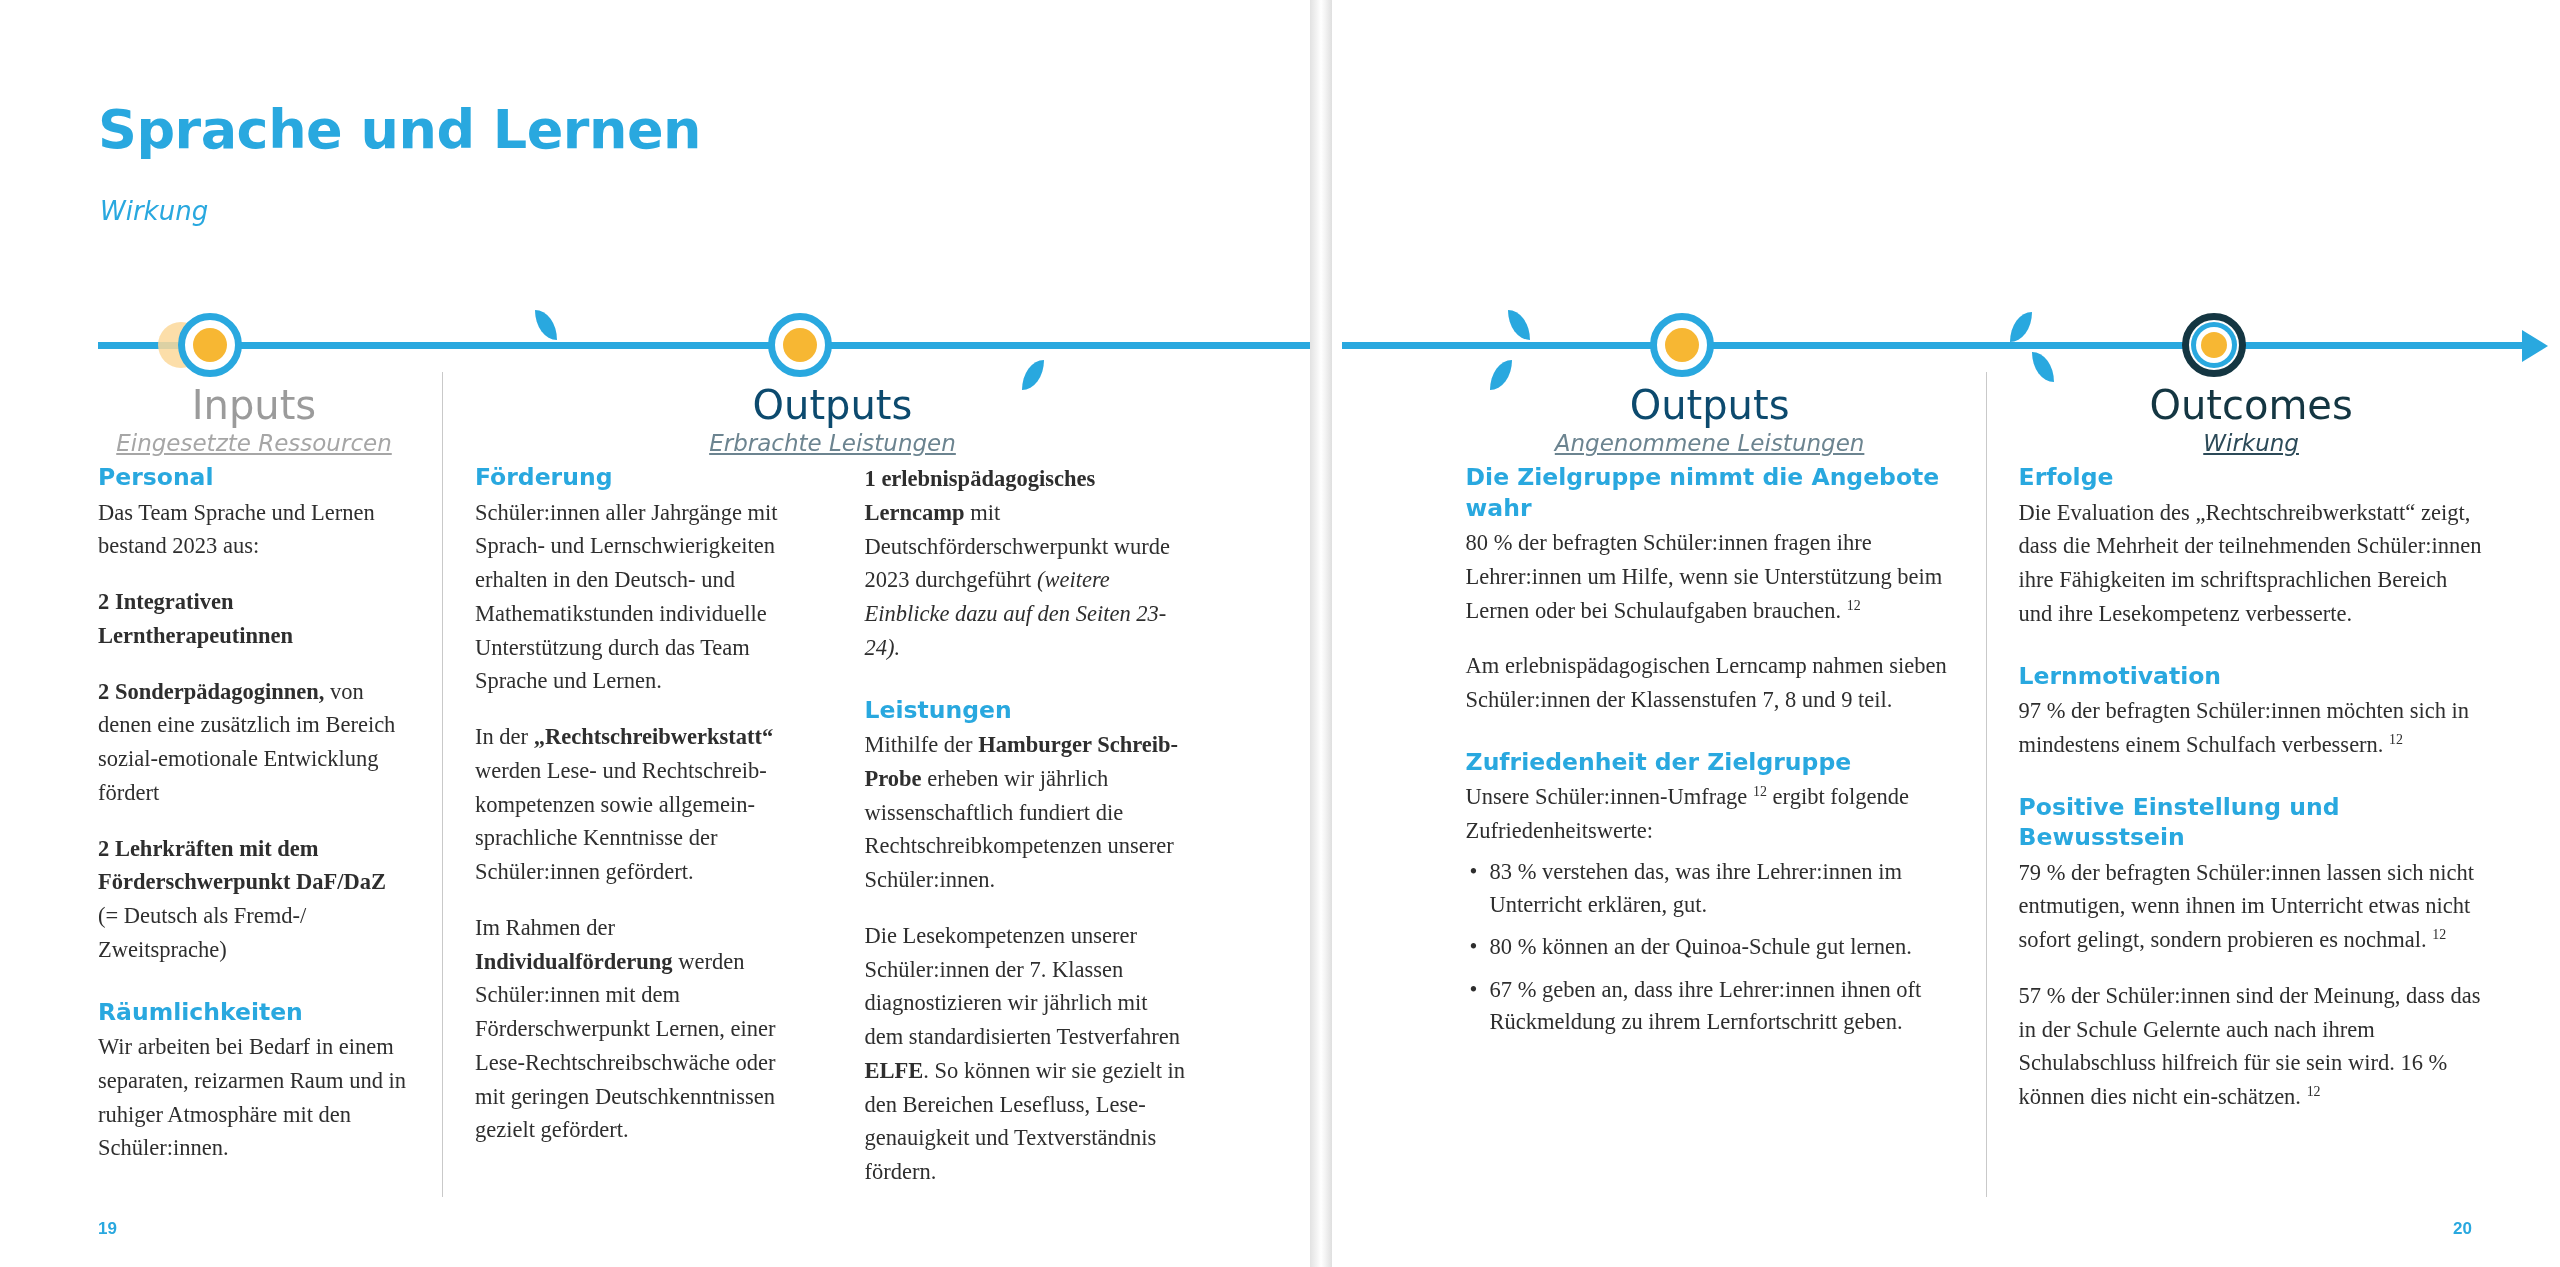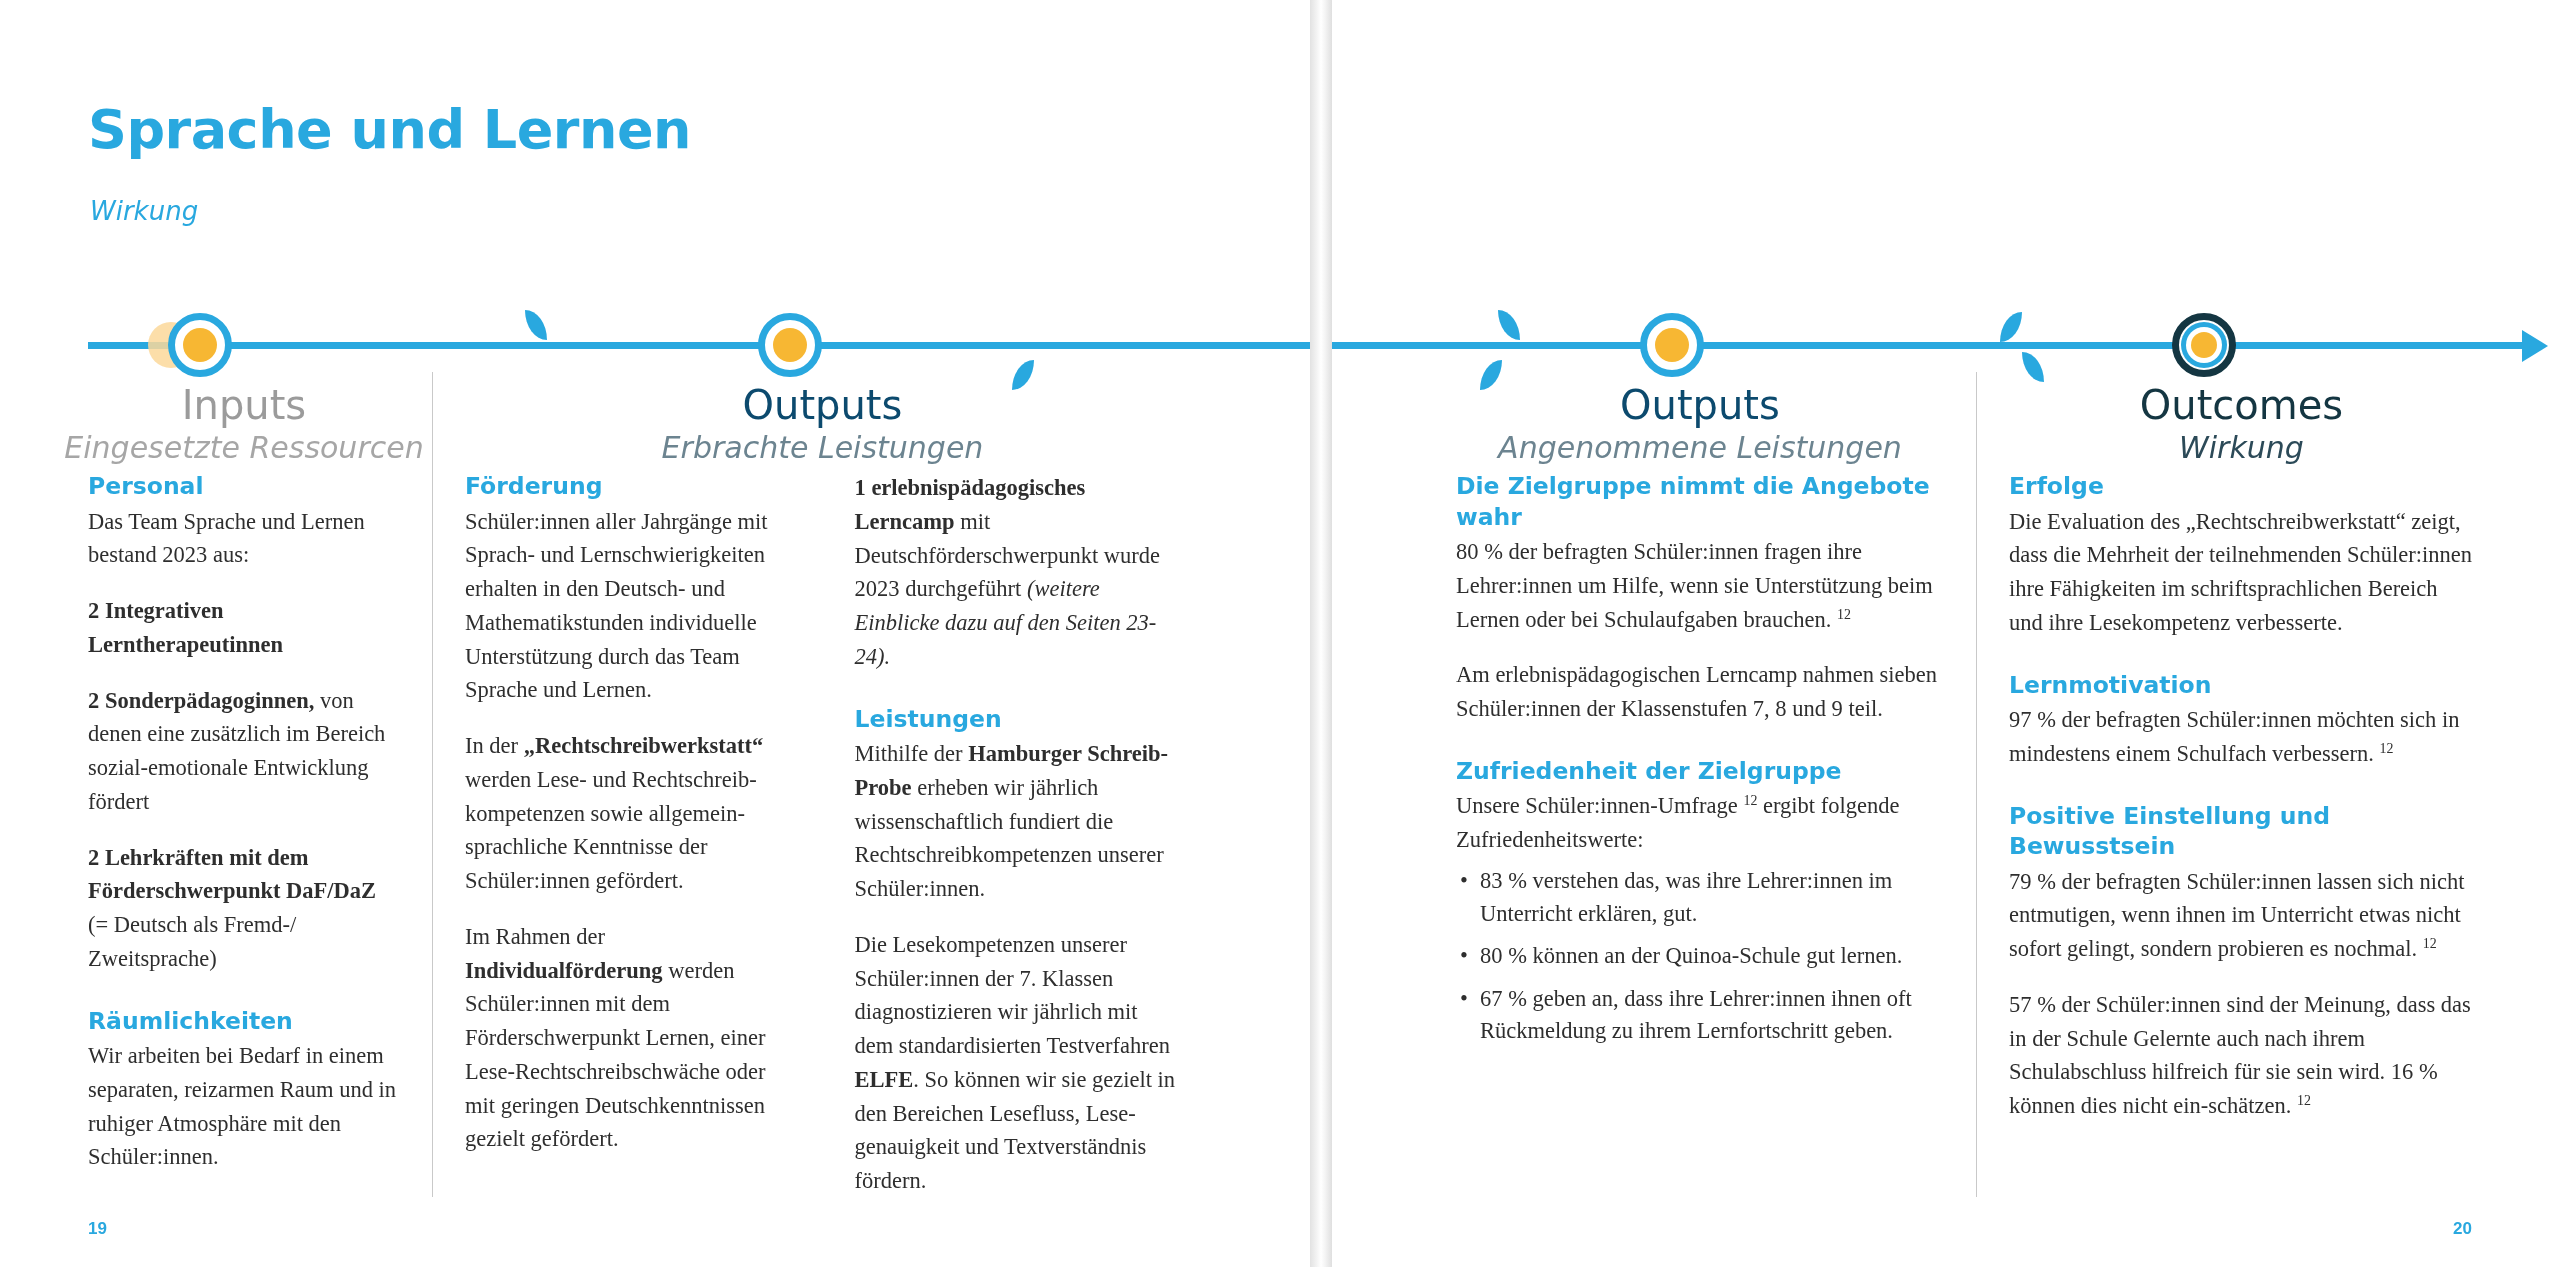--- a/index.html
+++ b/index.html
@@ -15,20 +15,21 @@
     overflow: hidden;
   }
   .spread {
     position: absolute; inset: 0;
     display: flex;
   }
   .page {
     position: relative;
     height: 100%;
     background: #ffffff;
+    margin-left: 10px;
   }
   .page-left  { width: 1310px; }
   .gutter {
     width: 22px; height: 100%;
     background: linear-gradient(to right, #e2e2e2 0%, #f3f3f3 30%, #ffffff 50%, #f3f3f3 70%, #dfdfdf 100%);
   }
   .page-right { width: 1228px; }
 
   
   .title {
@@ -122,23 +123,24 @@
     margin-bottom: 6px;
   }
   .col-head .h {
     font-size: 40px;
     color: #0c4a6e;
   }
   .col-head.grey .h { color: #9b9b9b; }
   .col-head.dark .h { color: #143642; }
   .col-head .sub {
     font-style: italic;
-    font-size: 30px;
+    font-size: 23px;
     color: #6c8490;
     margin-top: 2px;
+    text-decoration: underline;
   }
   .col-head.grey .sub { color: #a6a6a6; }
   .col-head.dark .sub { color: #2c4a58; }
 
   .body-col {
     padding: 0 32px;
     font-size: 22.5px;
     line-height: 1.50;
     color: #2e2e2e;
   }

